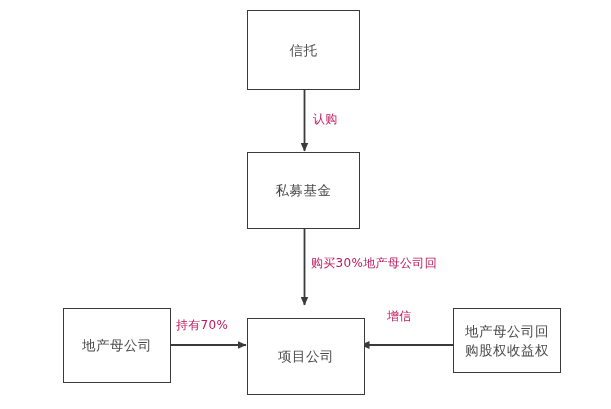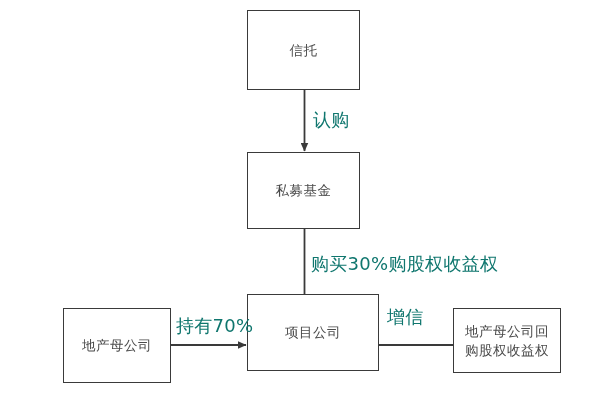--- a/index.html
+++ b/index.html
@@ -30,22 +30,22 @@
     line-height: 19px;
     text-align: center;
     letter-spacing: 0.5px;
   }
   .node-label {
     display: block;
     white-space: pre-line;
   }
   .edge-label {
     position: absolute;
-    color: #0f766e;
-    font-size: 18px;
+    color: #be185d;
+    font-size: 12px;
     line-height: 15px;
     white-space: nowrap;
     letter-spacing: 0.3px;
   }
   svg.edges {
     position: absolute;
     left: 0;
     top: 0;
     width: 611px;
     height: 409px;
@@ -74,34 +74,34 @@
   </svg>
 
   <div class="node" style="left:247px; top:10px; width:113px; height:80px;">
     <span class="node-label">信托</span>
   </div>
 
   <div class="node" style="left:247px; top:152px; width:113px; height:77px;">
     <span class="node-label">私募基金</span>
   </div>
 
-  <div class="node" style="left:247px; top:294px; width:132px; height:77px;">
+  <div class="node" style="left:247px; top:318px; width:118px; height:77px;">
     <span class="node-label">项目公司</span>
   </div>
 
   <div class="node" style="left:63px; top:308px; width:108px; height:75px;">
     <span class="node-label">地产母公司</span>
   </div>
 
   <div class="node" style="left:453px; top:308px; width:108px; height:65px;">
     <span class="node-label">地产母公司回
 购股权收益权</span>
   </div>
 
   <div class="edge-label" style="left:313px; top:112px;">认购</div>
 
-  <div class="edge-label" style="left:311px; top:256px;">购买30%购股权收益权</div>
+  <div class="edge-label" style="left:311px; top:256px;">购买30%地产母公司回</div>
 
   <div class="edge-label" style="left:176px; top:318px;">持有70%</div>
 
   <div class="edge-label" style="left:387px; top:309px;text-align:right;">增信</div>
 
 </div>
 
 </body></html>

